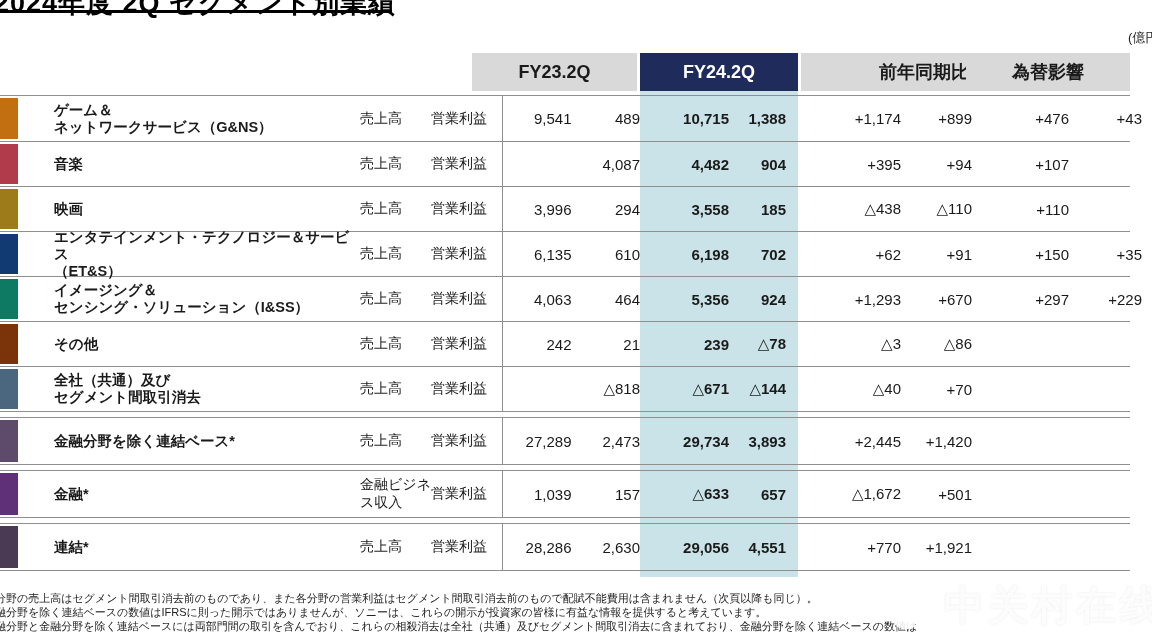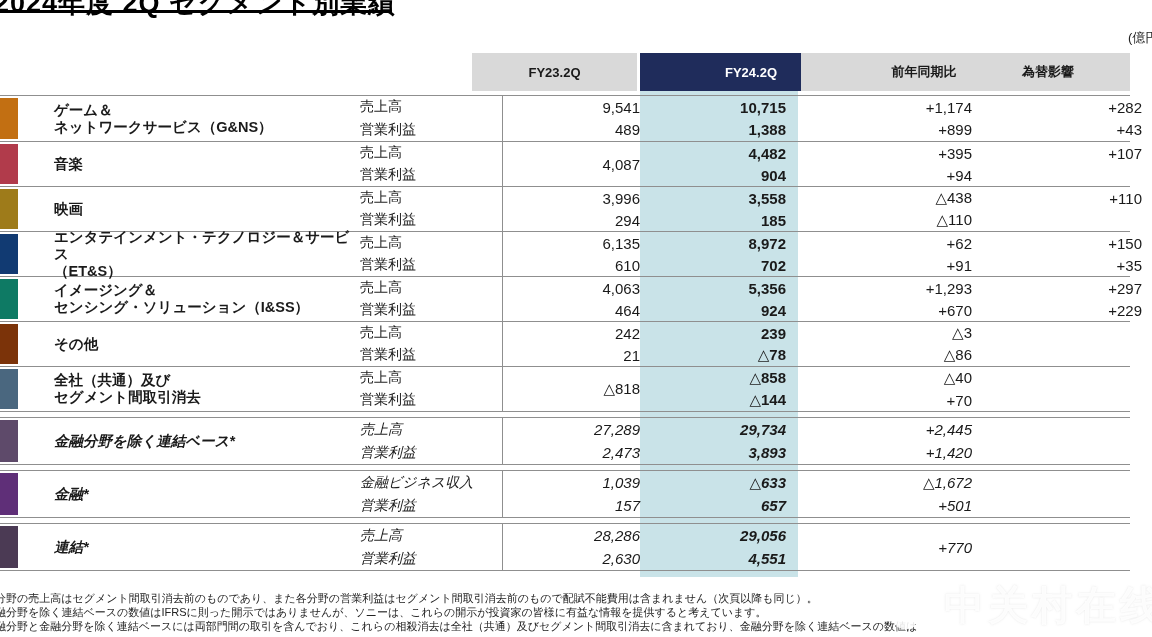--- a/index.html
+++ b/index.html
@@ -12,49 +12,49 @@
   .title{
     position:absolute;top:-15px;left:-6px;
     font-size:27px;font-weight:bold;letter-spacing:1px;white-space:nowrap;color:#000;
   }
   .title-underline{position:absolute;top:10px;left:0;width:392px;height:3px;background:#000;}
   .unit{position:absolute;top:29px;left:1128px;font-size:13px;white-space:nowrap;color:#222;}
 
   .header-row{position:absolute;top:53px;left:0;width:1130px;height:38px;}
   .hcell{
     position:absolute;height:38px;display:flex;align-items:center;justify-content:center;
-    font-weight:bold;font-size:13px;background:var(--hdrbg,#D9D9D9);color:#1a1a1a;
+    font-weight:bold;font-size:18px;background:var(--hdrbg,#D9D9D9);color:#1a1a1a;
   }
   .h1{left:472px;width:165px;}
-  .h2{left:640px;width:158px;background:var(--fy24bg,#1F2C5B);color:#fff;padding-left:32px;}
+  .h2{left:640px;width:158px;background:var(--fy24bg,#1F2C5B);color:#fff;}
   .h3{left:801px;width:162px;padding-left:42px;}
   .h4{left:966px;width:164px;}
 
   .hl-strip{
     position:absolute;left:640px;top:91px;width:158px;height:486px;
     background:var(--highlight,#C9E3E8);z-index:0;
   }
 
   .tbody{position:absolute;top:95px;left:0;width:1130px;z-index:1;}
   .mainbox{border-top:1px solid #8F8F8F;border-bottom:1px solid #8F8F8F;}
   .mainbox .block + .block{border-top:1px solid #8F8F8F;}
-  .solobox{margin-top:5px;border-top:1px solid #8F8F8F;border-bottom:1px solid #8F8F8F;font-style:italic;}
+  .solobox{margin-top:5px;border-top:1px solid #8F8F8F;border-bottom:1px solid #8F8F8F;}
 
   .block{display:flex;height:45px;box-sizing:border-box;background:transparent;}
   .solobox .block{height:46px;}
   .block > div{box-sizing:border-box;}
   .bar{width:18px;margin:2px 0;flex:0 0 18px;}
   .lbl{
     width:310px;flex:0 0 310px;padding-left:4px;
     font-weight:bold;font-size:14.5px;line-height:17px;
     display:flex;align-items:center;white-space:pre-line;margin-left:32px;
   }
-  .met{width:142px;flex:0 0 142px;font-size:14px;display:flex;flex-direction:column;}
+  .met{width:142px;flex:0 0 142px;font-size:14px;display:flex;flex-direction:row;}
   .met .line{flex:1;display:flex;align-items:center;}
-  .num{display:flex;flex-direction:column;font-size:15px;text-align:left;}
+  .num{display:flex;flex-direction:row;font-size:15px;text-align:left;}
   .num .line{flex:1;display:flex;align-items:center;justify-content:flex-end;}
   .c1{width:170px;flex:0 0 170px;padding-right:32px;border-left:1px solid #8F8F8F;}
   .c2{width:158px;flex:0 0 158px;padding-right:44px;font-weight:bold;}
   .c3{width:166px;flex:0 0 166px;padding-right:24px;}
   .c4{width:166px;flex:0 0 166px;padding-right:20px;}
 
   .footnotes{
     position:absolute;top:591px;left:-5px;width:1210px;
     font-size:11px;line-height:14px;color:#222;z-index:2;
   }
@@ -103,21 +103,21 @@
           </div>
           <div class="num c2">
             <div class="line">10,715</div>
             <div class="line">1,388</div>
           </div>
           <div class="num c3">
             <div class="line">+1,174</div>
             <div class="line">+899</div>
           </div>
           <div class="num c4">
-            <div class="line">+282</div>
+            <div class="line">+476</div>
             <div class="line">+43</div>
           </div>
         </div>
         <div class="block">
           <div class="bar" style="background: rgb(177, 59, 75);"></div>
           <div class="lbl">音楽</div>
           <div class="met">
             <div class="line">売上高</div>
             <div class="line">営業利益</div>
           </div>
@@ -167,21 +167,21 @@
 （ET&amp;S）</div>
           <div class="met">
             <div class="line">売上高</div>
             <div class="line">営業利益</div>
           </div>
           <div class="num c1">
             <div class="line">6,135</div>
             <div class="line">610</div>
           </div>
           <div class="num c2">
-            <div class="line">8,972</div>
+            <div class="line">6,198</div>
             <div class="line">702</div>
           </div>
           <div class="num c3">
             <div class="line">+62</div>
             <div class="line">+91</div>
           </div>
           <div class="num c4">
             <div class="line">+150</div>
             <div class="line">+35</div>
           </div>
@@ -240,21 +240,21 @@
           <div class="lbl">全社（共通）及び
 セグメント間取引消去</div>
           <div class="met">
             <div class="line">売上高</div>
             <div class="line">営業利益</div>
           </div>
           <div class="num c1">
             <div class="line">△818</div>
           </div>
           <div class="num c2">
-            <div class="line">△858</div>
+            <div class="line">△671</div>
             <div class="line">△144</div>
           </div>
           <div class="num c3">
             <div class="line">△40</div>
             <div class="line">+70</div>
           </div>
           <div class="num c4">
             <div class="line"></div>
             <div class="line"></div>
           </div>
@@ -323,20 +323,21 @@
           <div class="num c1">
             <div class="line">28,286</div>
             <div class="line">2,630</div>
           </div>
           <div class="num c2">
             <div class="line">29,056</div>
             <div class="line">4,551</div>
           </div>
           <div class="num c3">
             <div class="line">+770</div>
+            <div class="line">+1,921</div>
           </div>
           <div class="num c4">
             <div class="line"></div>
             <div class="line"></div>
           </div>
         </div>
       </div>
     </div>
 
   <div class="footnotes">

